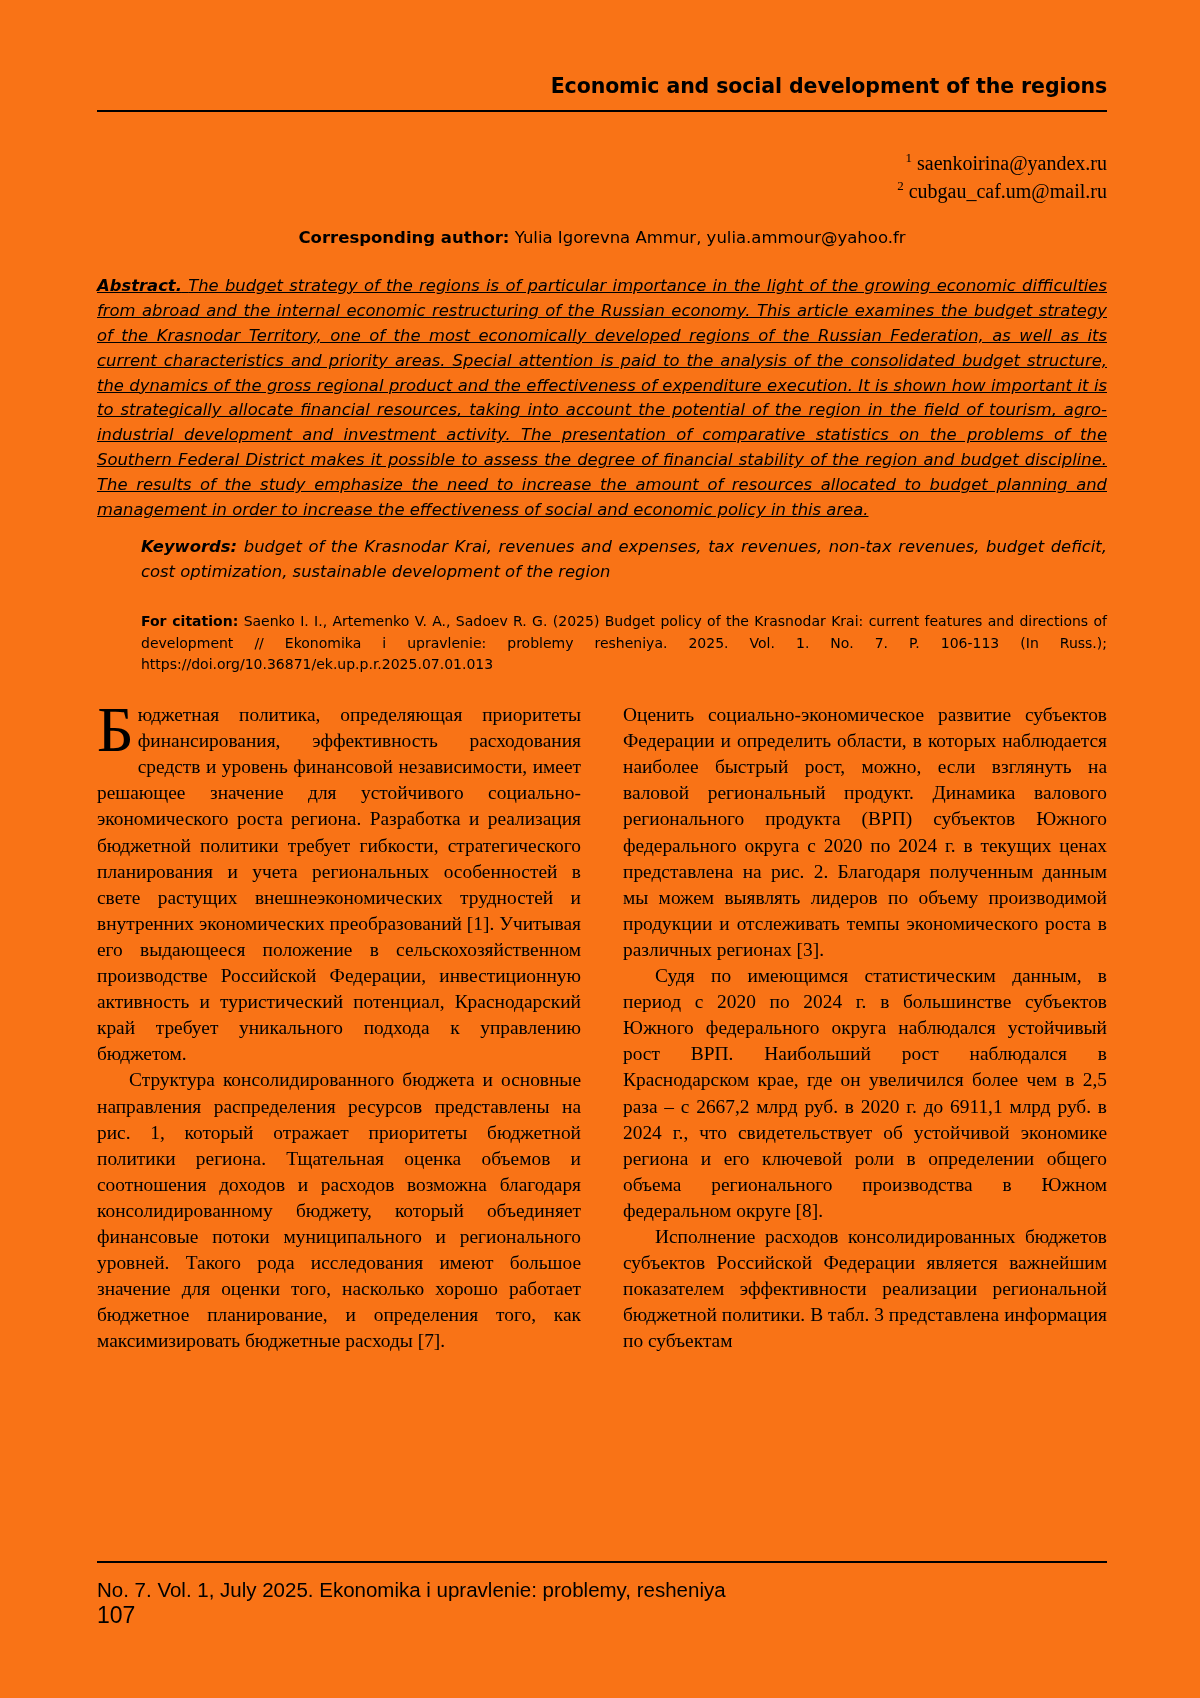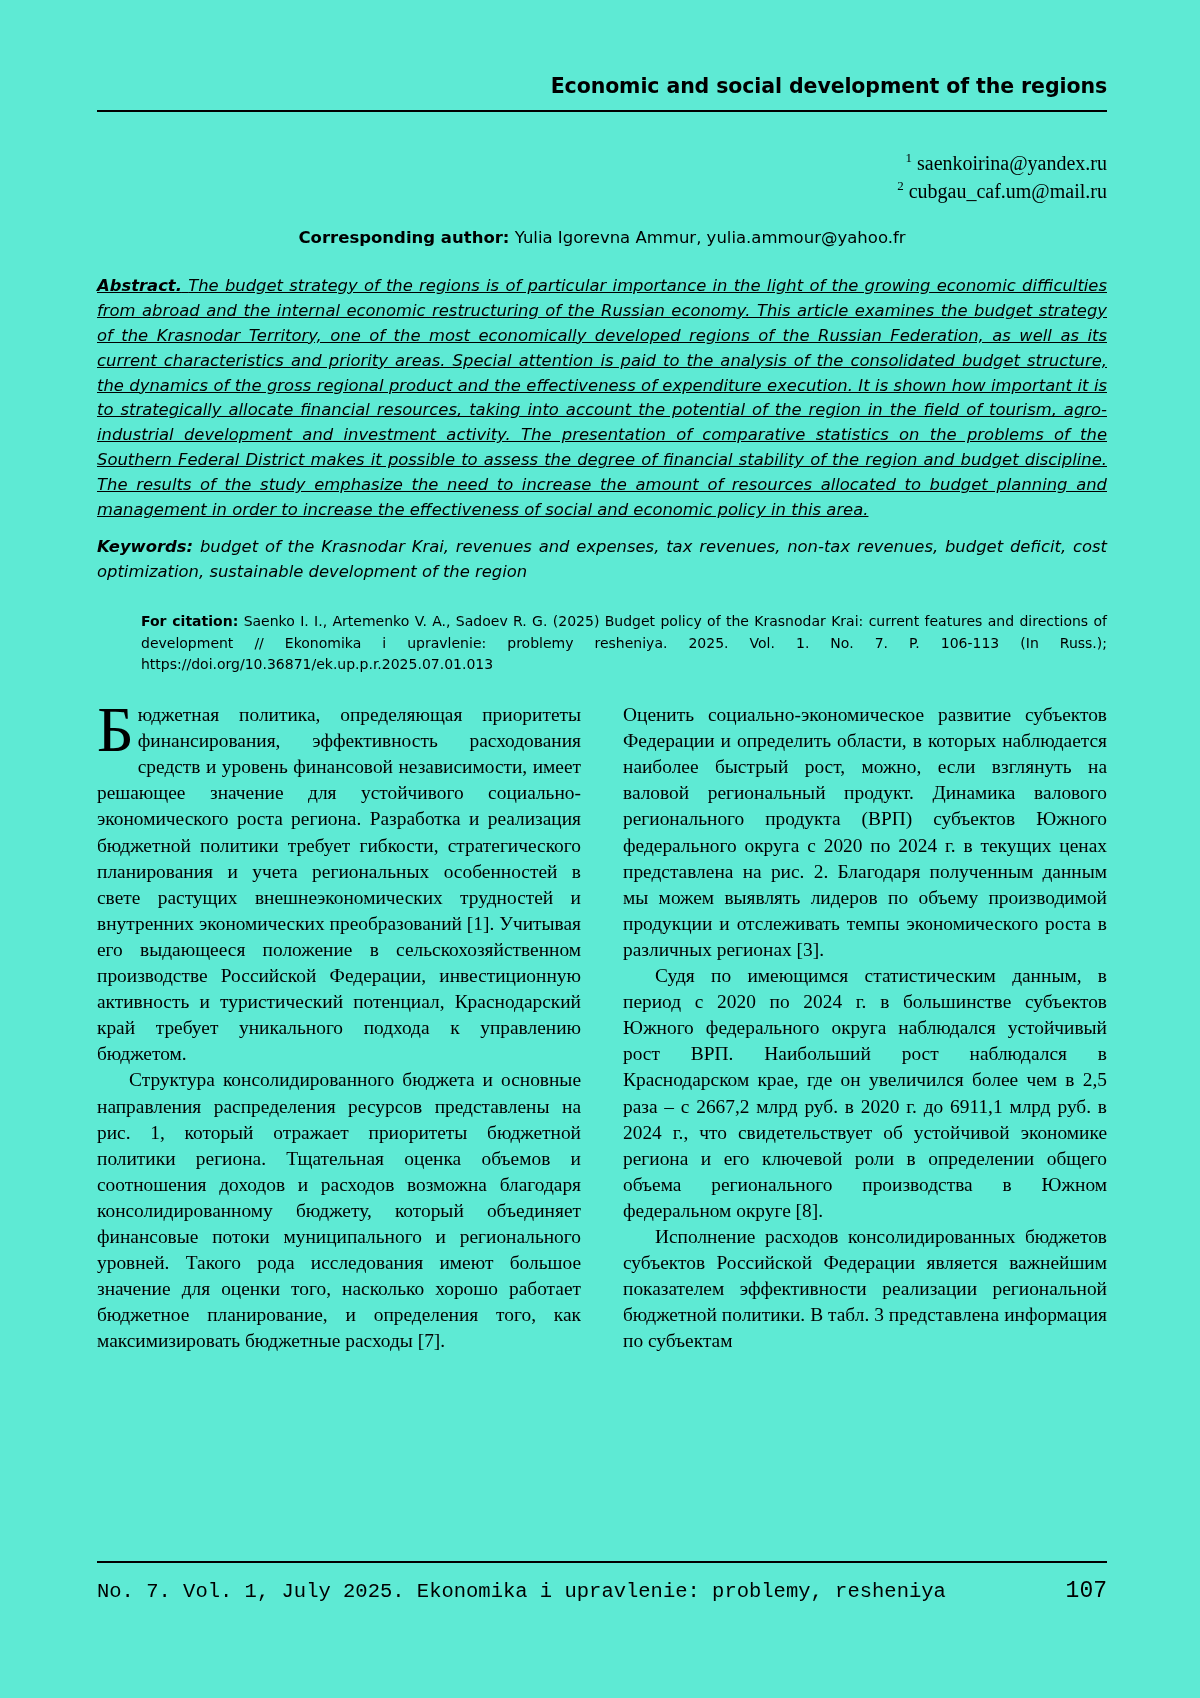--- a/index.html
+++ b/index.html
@@ -5,21 +5,21 @@
   html, body {
     margin: 0;
     padding: 0;
     background: #ffffff;
   }
   .page {
     position: relative;
     width: 1200px;
     height: 1698px;
     margin: 0 auto;
-    background: #5eead4;
+    background: #f97316;
     box-sizing: border-box;
     padding: 12px;
     overflow: hidden;
   }
   .content {
     position: absolute;
     left: 97px;
     top: 0;
     width: 1010px;
   }
@@ -82,20 +82,21 @@
     font-style: italic;
   }
   .keywords {
     margin-top: 12px;
     font-family: "DejaVu Sans", sans-serif;
     font-style: italic;
     font-size: 16.4px;
     line-height: 1.52;
     text-align: justify;
     color: #000;
+    margin-left: 44px;
   }
   .keywords .lead {
     font-weight: bold;
     font-style: italic;
   }
 
   
   .citation {
     margin-top: 26px;
     margin-left: 44px;
@@ -148,22 +149,23 @@
     border-top: 2.2px solid #000;
   }
   .footer {
     position: absolute;
     left: 97px;
     top: 1578px;
     width: 1010px;
     display: flex;
     justify-content: space-between;
     align-items: baseline;
-    font-family: Liberation Mono, monospace;
-    color: #000;
+    font-family: Liberation Sans, sans-serif;
+    color: #000;
+    flex-direction: column;
   }
   .footer .f-left {
     font-size: 20.5px;
   }
   .footer .f-right {
     font-size: 23px;
   }
 </style>
 </head>
 <body>

